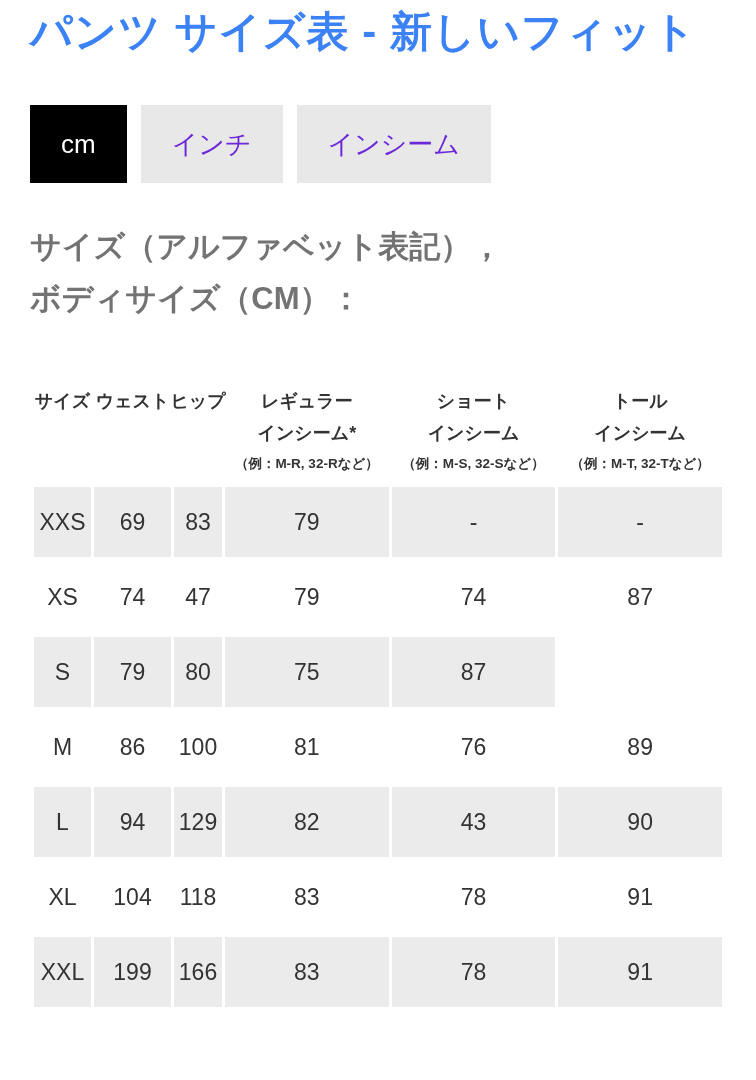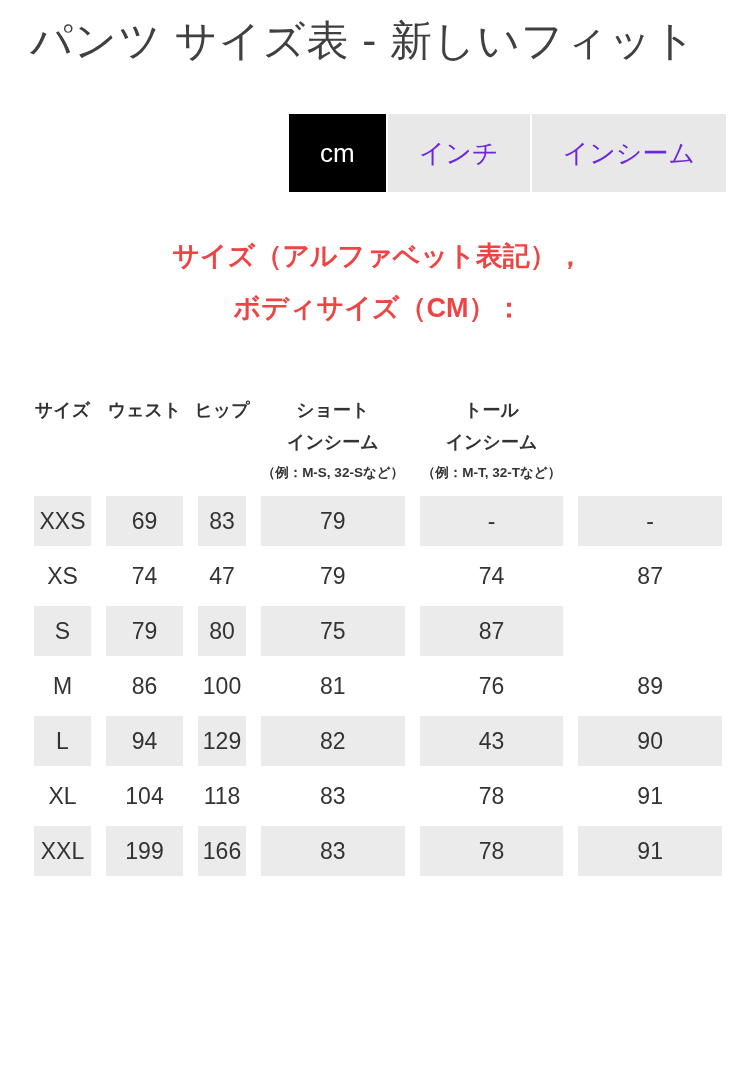--- a/index.html
+++ b/index.html
@@ -8,34 +8,33 @@
     height: 1080px;
     overflow: hidden;
     background: #ffffff;
     font-family: "Liberation Sans", "DejaVu Sans", sans-serif;
     color: #333333;
   }
   .page { width: 756px; height: 1080px; }
 
   
   .title {
-    margin: 9px 30px 0 30px;
+    margin: 0 30px 0 30px;
     font-size: 42px;
-    font-weight: 400;
+    font-weight: 700;
     line-height: 63px;
     letter-spacing: 1px;
-    color: #404040;
+    color: #3b82f6;
   }
 
   
   .tabs {
     display: flex;
-    gap: 2px;
+    gap: 14px;
     margin: 42px 30px 0 30px;
-    justify-content: flex-end;
   }
   .tab {
     height: 78px;
     padding: 0 31px;
     display: flex;
     align-items: center;
     justify-content: center;
     background: #e8e8e8;
     color: #6d28d9;
     font-size: 26px;
@@ -44,36 +43,35 @@
     cursor: pointer;
   }
   .tab.active {
     background: #000000;
     color: #ffffff;
   }
 
   
   .subtitle {
     margin: 38px 30px 0 30px;
-    font-size: 27px;
+    font-size: 31px;
     font-weight: 700;
     line-height: 52px;
-    color: #ef4444;
-    text-align: center;
+    color: #737373;
   }
 
   
   .size-table {
     margin: 60px 34px 0 34px;
     width: 688px;
   }
   .header-row, .data-row {
     display: grid;
     grid-template-columns: 57px 77px 48px 1fr 1fr 1fr;
-    column-gap: 15px;
+    column-gap: 3px;
   }
   .hcell {
     display: flex;
     flex-direction: column;
     align-items: center;
     text-align: center;
     font-weight: 700;
   }
   .hline1, .hline2 {
     display: block;
@@ -83,21 +81,21 @@
   }
   .hexample {
     display: block;
     font-size: 13.5px;
     line-height: 30px;
     white-space: nowrap;
   }
   .header-row { margin-bottom: 8px; }
   .data-row { margin-bottom: 5px; }
   .cell {
-    height: 50px;
+    height: 70px;
     display: flex;
     align-items: center;
     justify-content: center;
     font-size: 23px;
     color: #333333;
     background: transparent;
   }
   .data-row.shaded .cell { background: #ebebeb; }
 </style>
 </head>
@@ -128,20 +126,25 @@
       </div>
       <div class="hcell">
         <span class="hline1"></span>
         <span class="hline2">ウェスト</span>
         <span class="hexample"></span>
       </div>
       <div class="hcell">
         <span class="hline1"></span>
         <span class="hline2">ヒップ</span>
         <span class="hexample"></span>
+      </div>
+      <div class="hcell">
+        <span class="hline1">レギュラー</span>
+        <span class="hline2">インシーム*</span>
+        <span class="hexample">（例：M-R, 32-Rなど）</span>
       </div>
       <div class="hcell">
         <span class="hline1">ショート</span>
         <span class="hline2">インシーム</span>
         <span class="hexample">（例：M-S, 32-Sなど）</span>
       </div>
       <div class="hcell">
         <span class="hline1">トール</span>
         <span class="hline2">インシーム</span>
         <span class="hexample">（例：M-T, 32-Tなど）</span>

